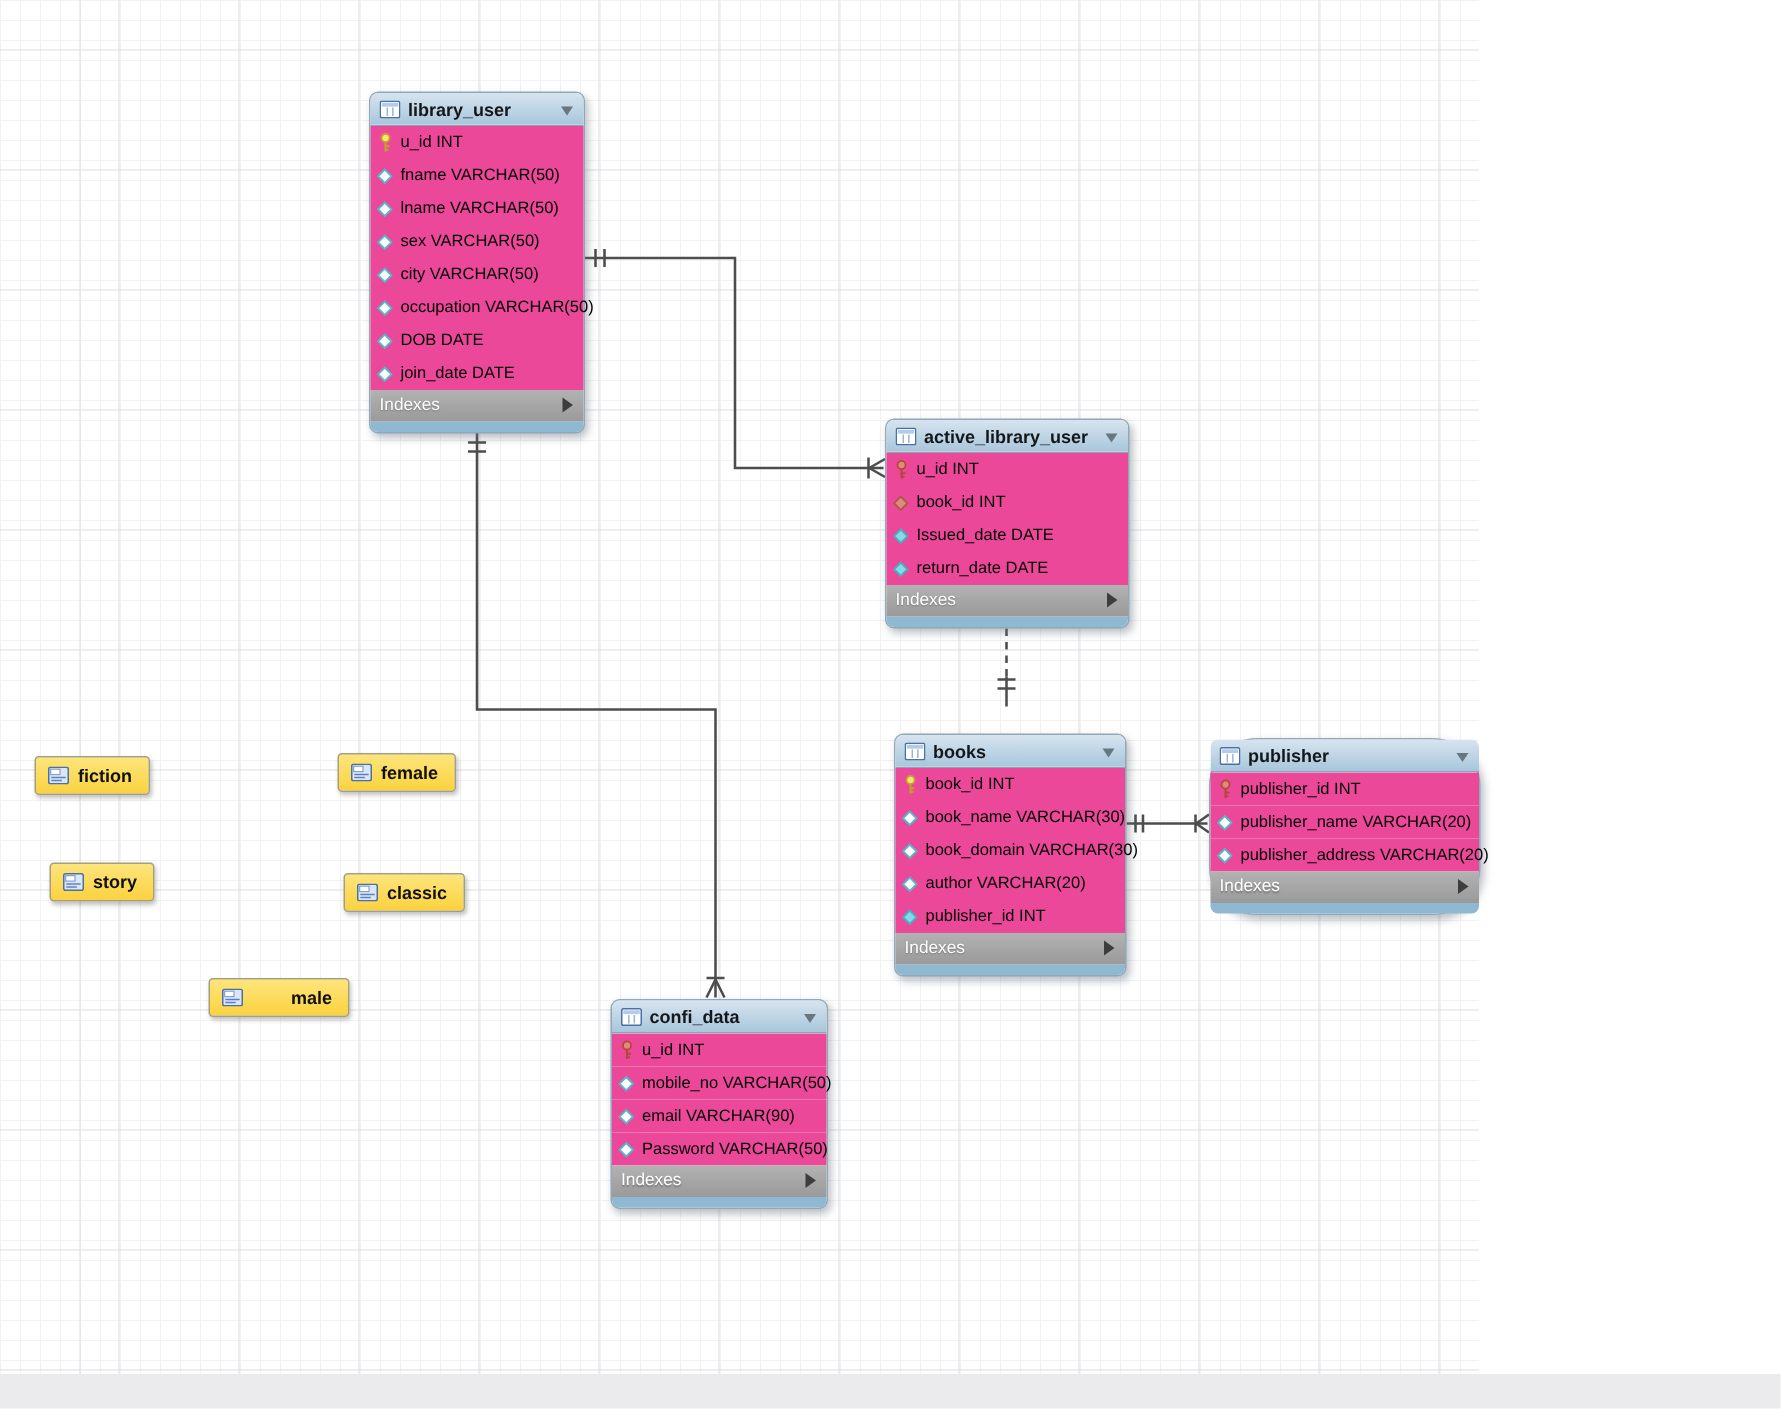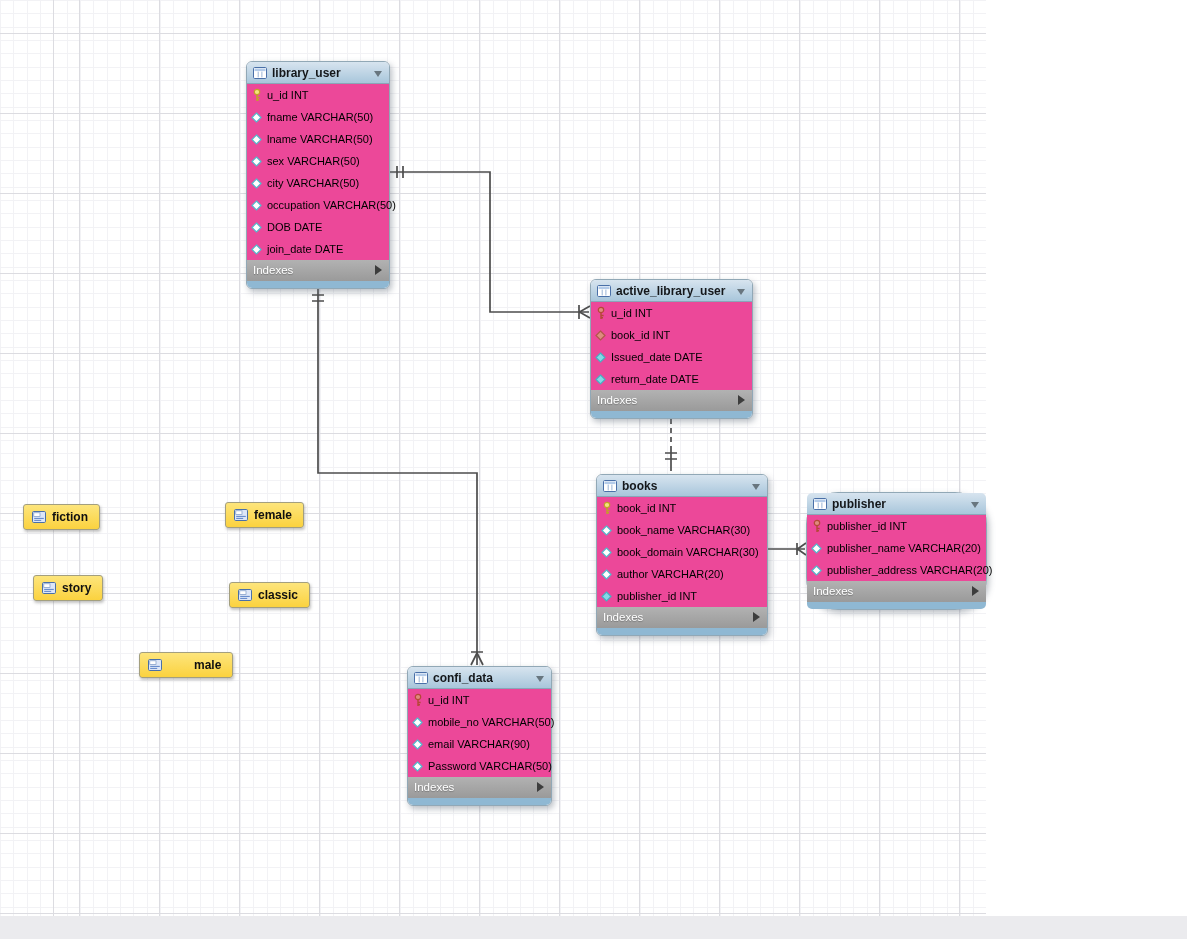--- a/index.html
+++ b/index.html
@@ -228,21 +228,21 @@
           <span class="row-icon">
             <svg width="11" height="11" viewBox="0 0 11 11">
               <path d="M5.5,1 L10,5.5 L5.5,10 L1,5.5 Z" fill="#86d9e6" stroke="#47aec2" stroke-width="1.2"></path>
             </svg>
           </span>
           <span>return_date DATE</span>
         </div>
         <div class="tbl-footer"><span>Indexes</span><span class="footer-arrow"></span></div>
         <div class="tbl-strip"></div>
       </div>
-      <div class="db-table" style="left: 596px; top: 474px; width: 172px;">
+      <div class="db-table" style="left: 596px; top: 489px; width: 155px;">
         <div class="tbl-header">
           <span class="tag-icon">
             <svg width="14" height="12" viewBox="0 0 14 12">
               <rect x="0.5" y="0.5" width="13" height="11" rx="1.2" fill="#ffffff" stroke="#4a70a8"></rect>
               <rect x="1.5" y="1.5" width="11" height="2.6" fill="#b3cbe9"></rect>
               <path d="M5.2,4.6 V10.4 M8.9,4.6 V10.4" stroke="#9ab4d6" stroke-width="1"></path>
             </svg>
           </span>
           <span class="tbl-title">books</span>
           <span class="tbl-caret"></span>

